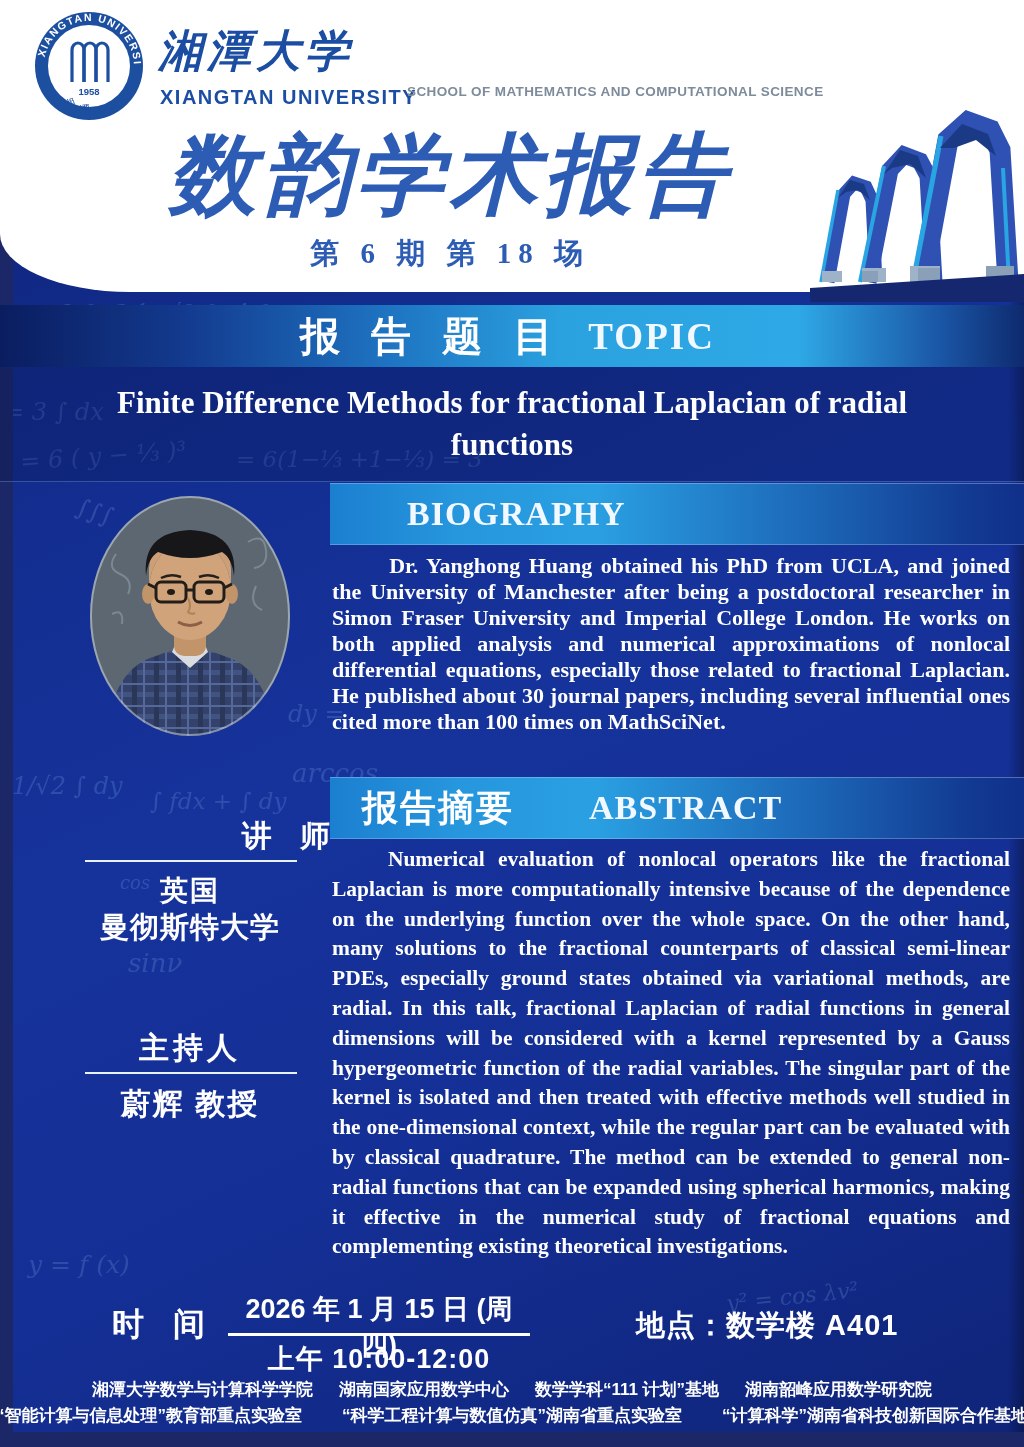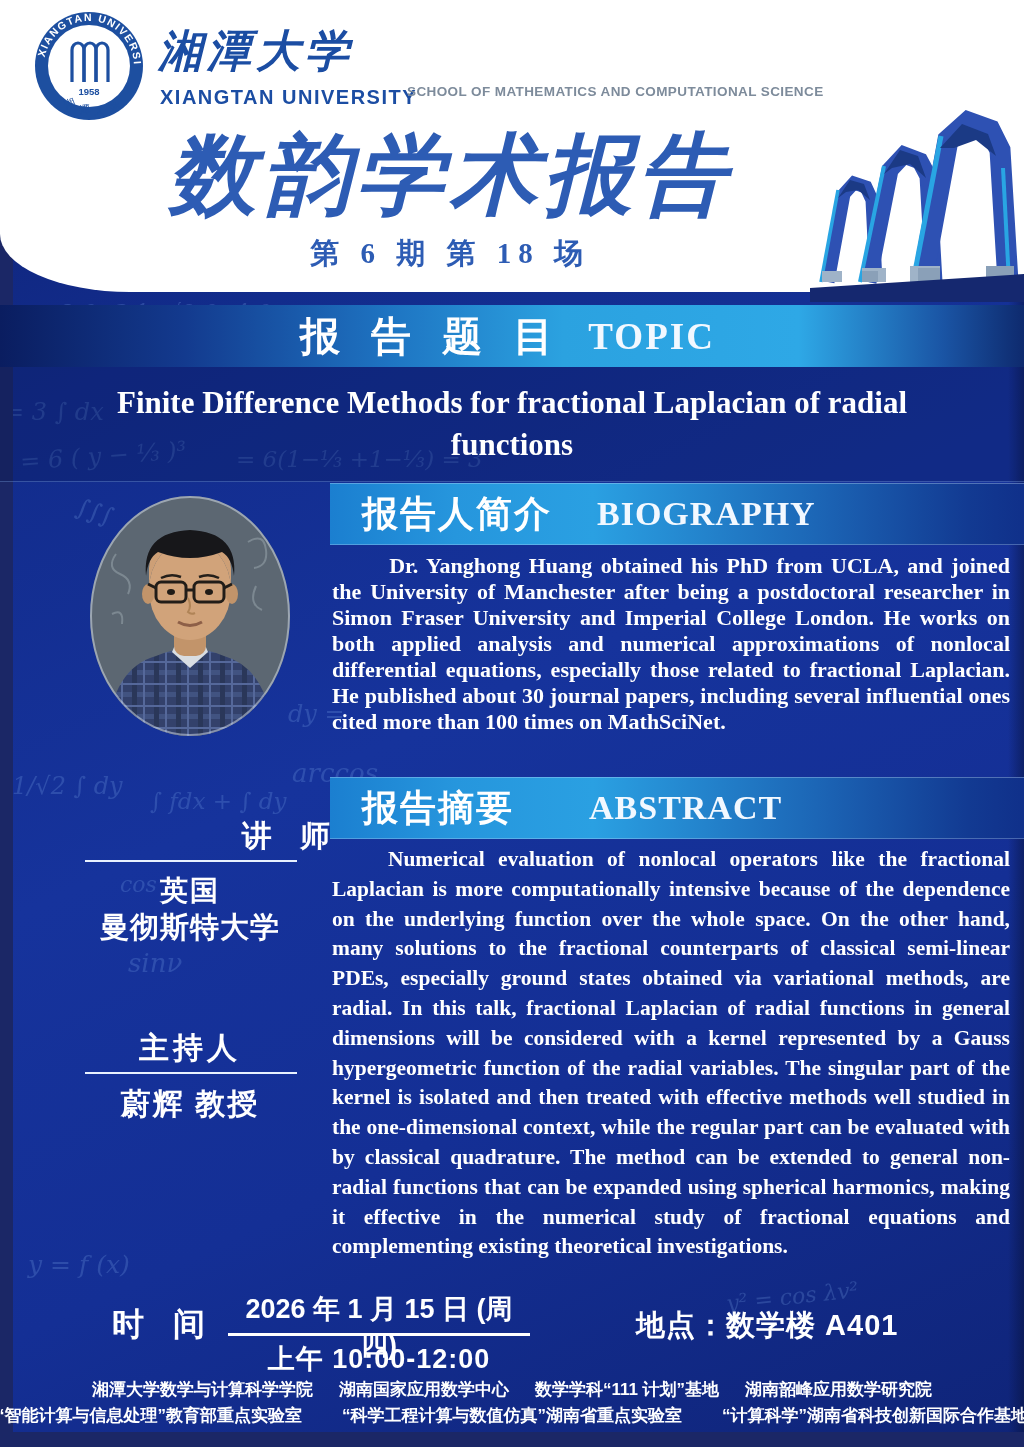--- a/index.html
+++ b/index.html
@@ -108,21 +108,21 @@
 <div class="poster">
 
   <div class="abs body-bg"></div>
   <span class="wm" style="left:60px;top:300px;font-size:22px;">2y²+3   1+√9x²+4y²</span>
   <span class="wm" style="left:8px;top:334px;font-size:25px;">= ∫ dy ∫ (4+√9x²+4y²−1</span>
   <span class="wm" style="left:4px;top:398px;font-size:24px;">= 3 ∫ dx</span>
   <span class="wm" style="left:20px;top:442px;font-size:24px;transform:rotate(-4deg);">= 6 ( y − ⅓ )³</span>
   <span class="wm" style="left:236px;top:446px;font-size:23px;">= 6(1−⅓ +1−⅓) = 3</span>
   <span class="wm" style="left:150px;top:788px;font-size:23px;">∫ fdx + ∫ dy</span>
   <span class="wm" style="left:12px;top:772px;font-size:24px;">1/√2   ∫ dy</span>
-  <span class="wm" style="left:120px;top:872px;font-size:22px;">cos</span>
+  <span class="wm" style="left:120px;top:872px;font-size:18px;">cos</span>
   <span class="wm" style="left:292px;top:758px;font-size:26px;">arccos</span>
   <span class="wm" style="left:128px;top:948px;font-size:26px;">sinν</span>
   <span class="wm" style="left:288px;top:700px;font-size:24px;">dy =</span>
   <span class="wm" style="left:28px;top:1250px;font-size:25px;">y = f (x)</span>
   <span class="wm" style="left:726px;top:1284px;font-size:22px;transform:rotate(-6deg);">y² = cos λv²</span>
   <span class="wm" style="left:76px;top:498px;font-size:24px;transform:rotate(18deg);">∫∫∫</span>
 
   <div class="abs left-strip"></div>
   <div class="abs right-shade"></div>
 
@@ -244,21 +244,20 @@
 
   <div class="abs spk-title">讲 师</div>
   <div class="abs rule rule-1"></div>
   <div class="abs spk-country">英国</div>
   <div class="abs spk-univ">曼彻斯特大学</div>
   <div class="abs host-label">主持人</div>
   <div class="abs rule rule-2"></div>
   <div class="abs host-name">蔚辉 教授</div>
 
   <div class="abs sec-band band-bio">
-    <span class="sec-cn">报告人简介</span>
     <span class="sec-en gap-bio">BIOGRAPHY</span>
   </div>
   <div class="abs para bio-text">Dr. Yanghong Huang obtained his PhD from UCLA, and joined the University of Manchester after being a postdoctoral researcher in Simon Fraser University and Imperial College London. He works on both applied analysis and numerical approximations of nonlocal differential equations, especially those related to fractional Laplacian. He published about 30 journal papers, including several influential ones cited more than 100 times on MathSciNet.</div>
 
   <div class="abs sec-band band-abs">
     <span class="sec-cn">报告摘要</span>
     <span class="sec-en gap-abs">ABSTRACT</span>
   </div>
   <div class="abs para abs-text">Numerical evaluation of nonlocal operators like the fractional Laplacian is more computationally intensive because of the dependence on the underlying function over the whole space. On the other hand, many solutions to the fractional counterparts of classical semi-linear PDEs, especially ground states obtained via variational methods, are radial. In this talk, fractional Laplacian of radial functions in general dimensions will be considered with a kernel represented by a Gauss hypergeometric function of the radial variables.  The singular part of the kernel is isolated and then treated with effective methods well studied in the one-dimensional context, while the regular part can be evaluated with by classical quadrature. The method can be extended to general non-radial functions that can be expanded using spherical harmonics, making it effective in the numerical study of fractional equations and complementing existing theoretical investigations.</div>
 

